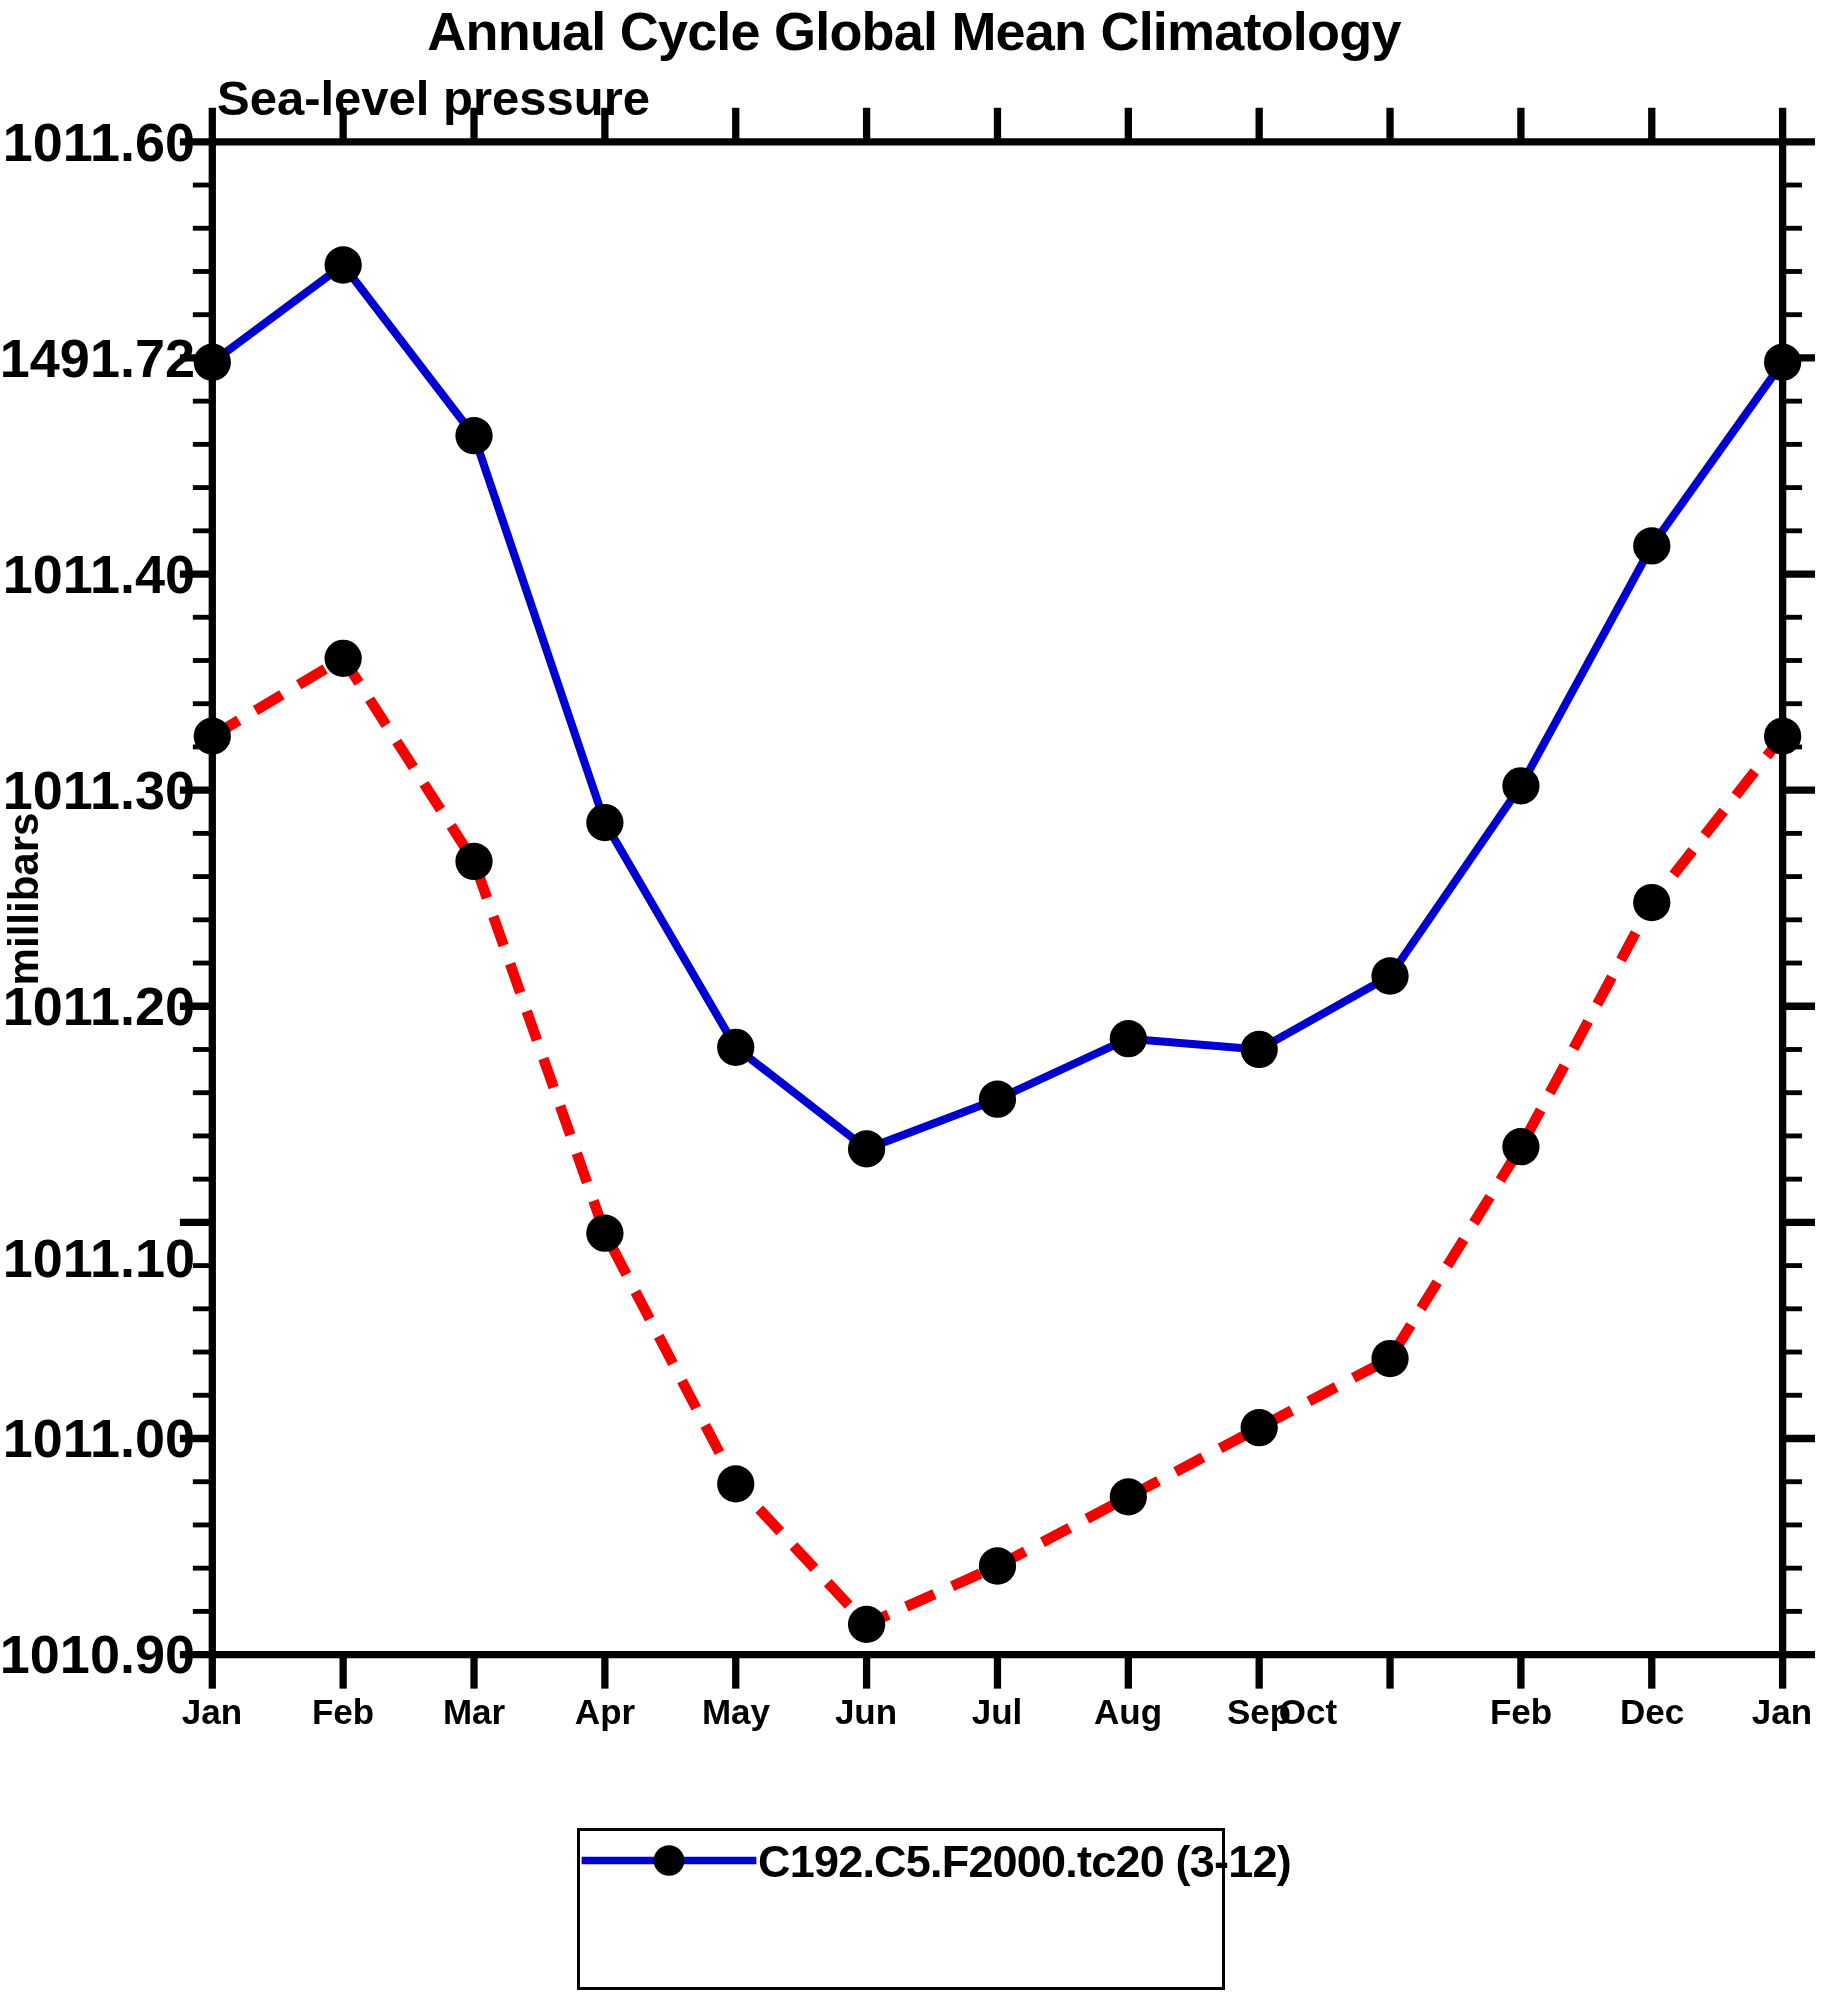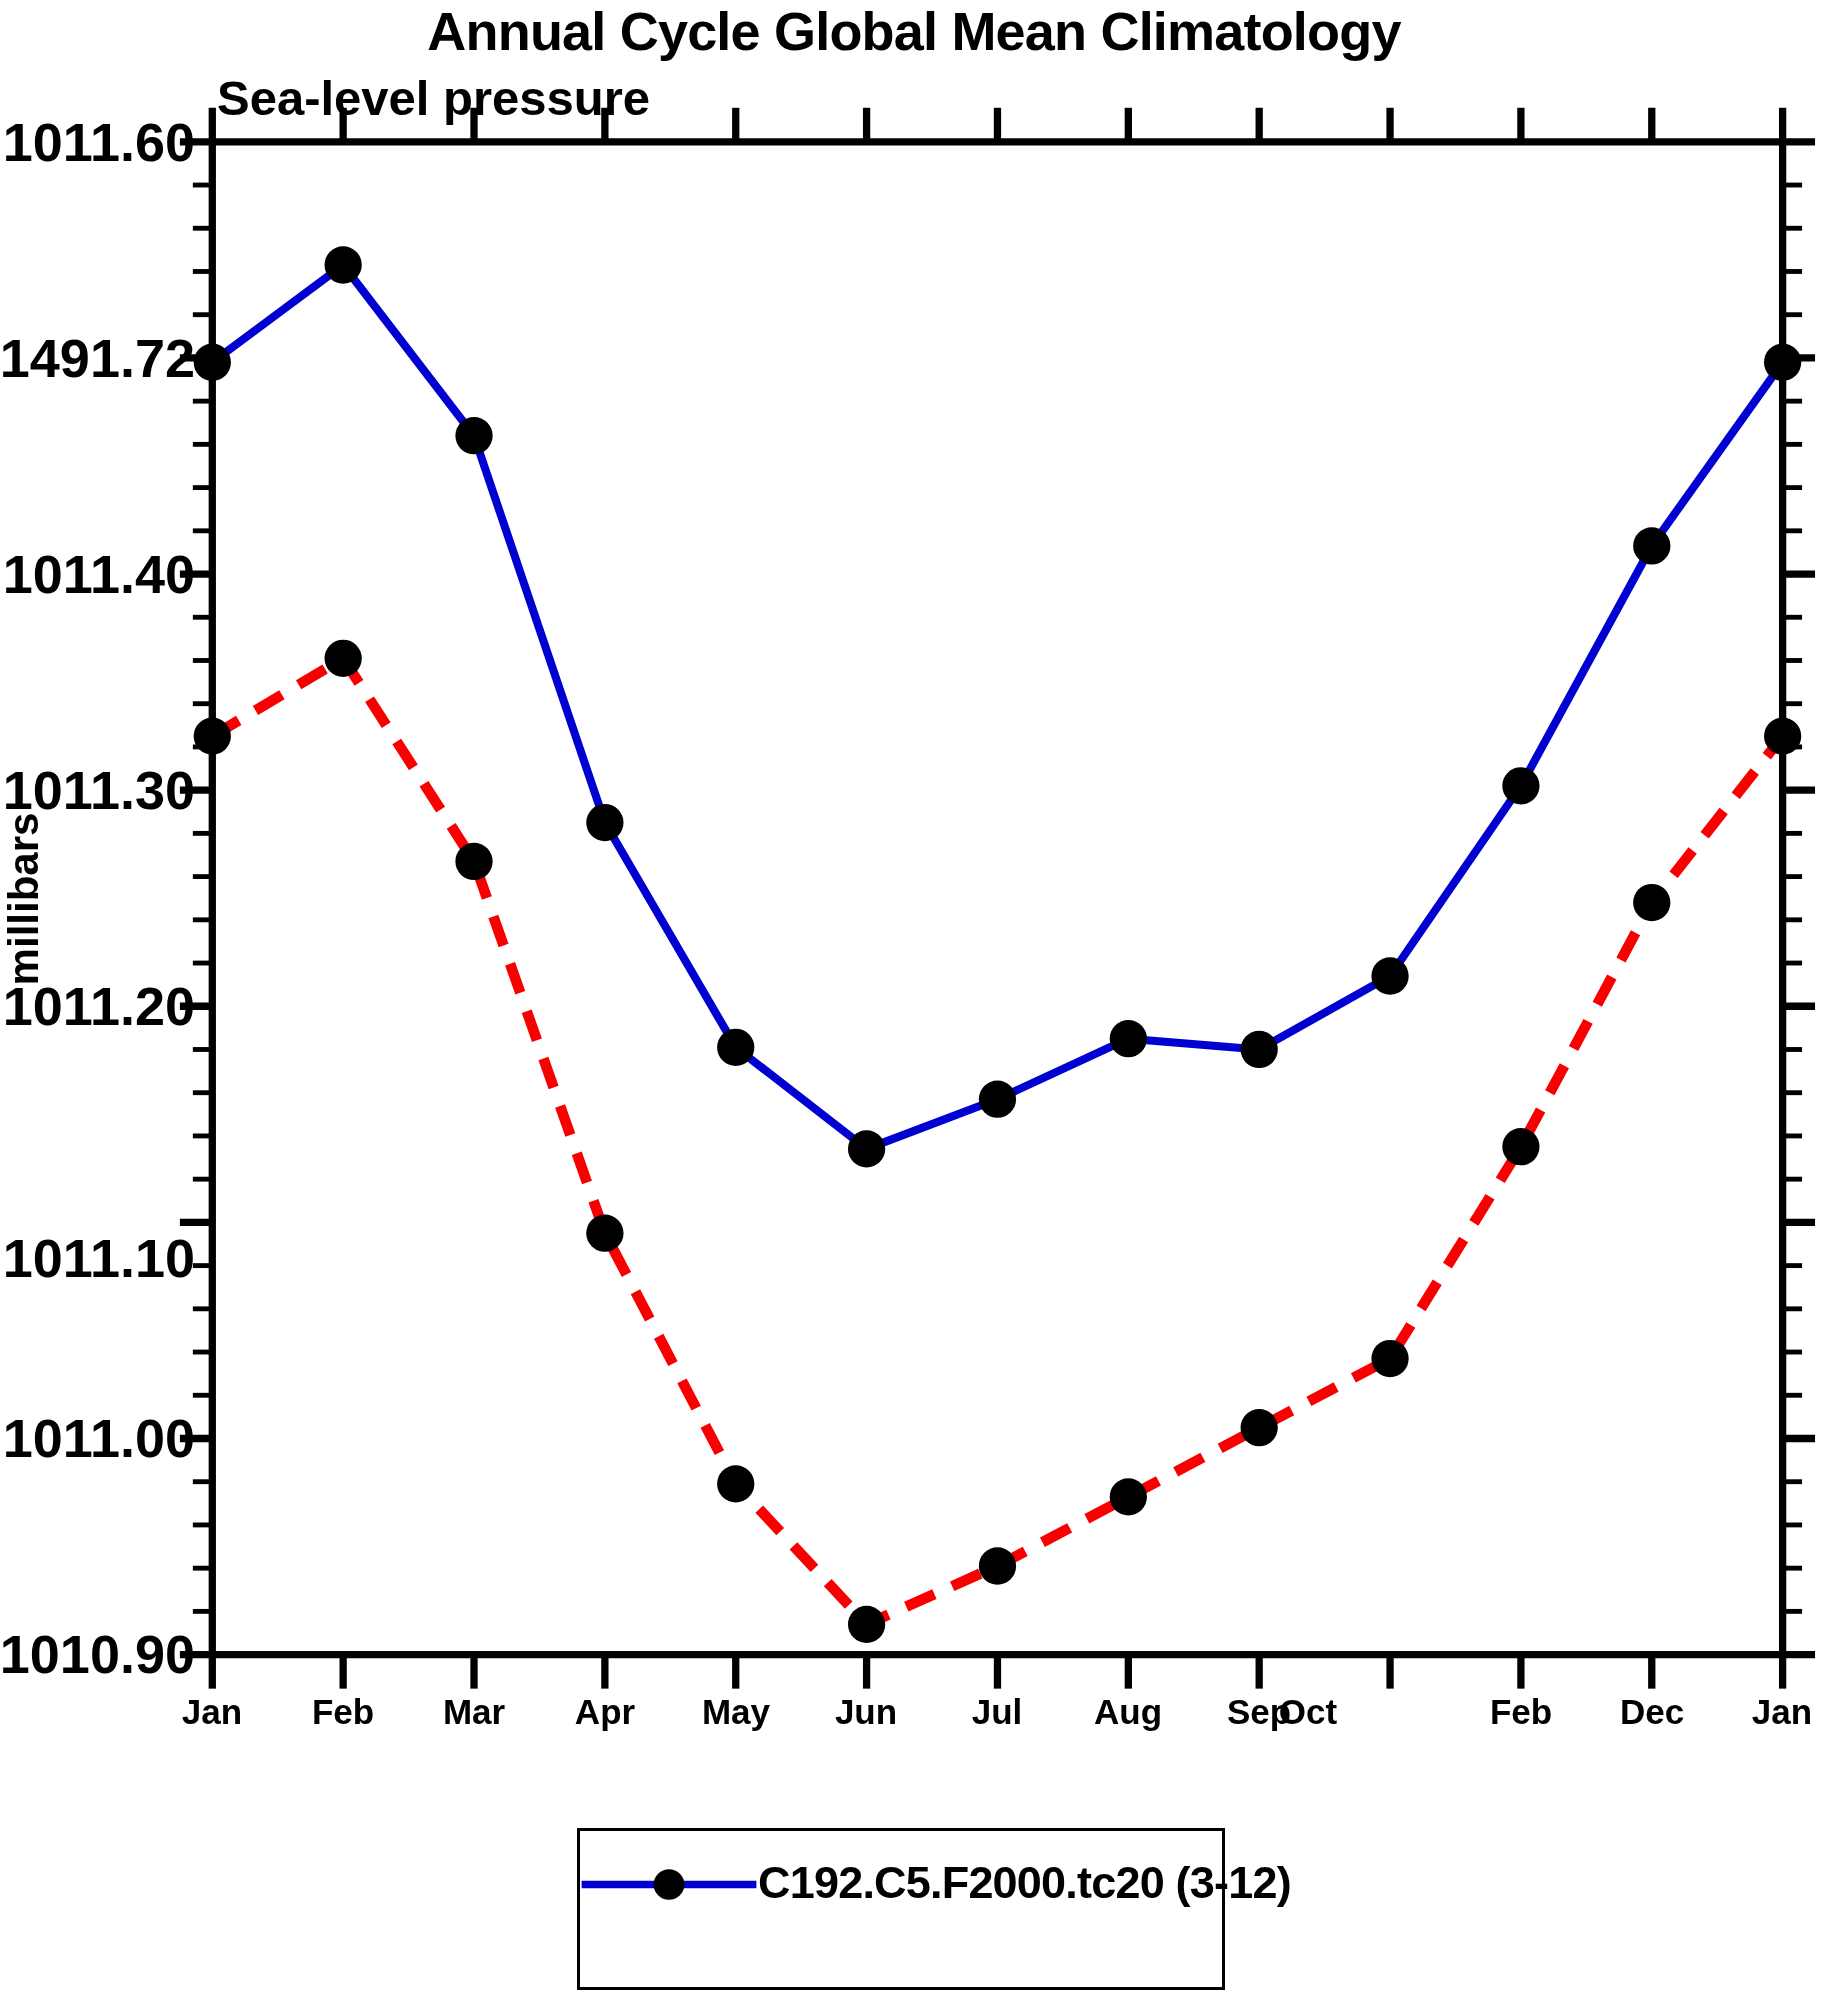--- a/index.html
+++ b/index.html
@@ -52,21 +52,21 @@
     position:absolute;
     left:577px;top:1828px;
     width:648px;height:162px;
     border:3.2px solid #000;
     background:#fff;
     box-sizing:border-box;
   }
   .legend-row{
     position:absolute;
     height:73px;
-    display:flex;align-items:flex-end;
+    display:flex;align-items:flex-start;
   }
   .legend-row.r0{left:0px;top:4.9px;width:642px;}
   .legend-row.r1{left:0px;top:78px;width:642px;}
   .legend-sample{position:relative;width:178px;height:49px;flex:0 0 178px;}
   .legend-text{
     font-size:45px;font-weight:bold;
     font-family:"Liberation Sans",sans-serif;
     white-space:nowrap;
     letter-spacing:-0.8px;
   }

